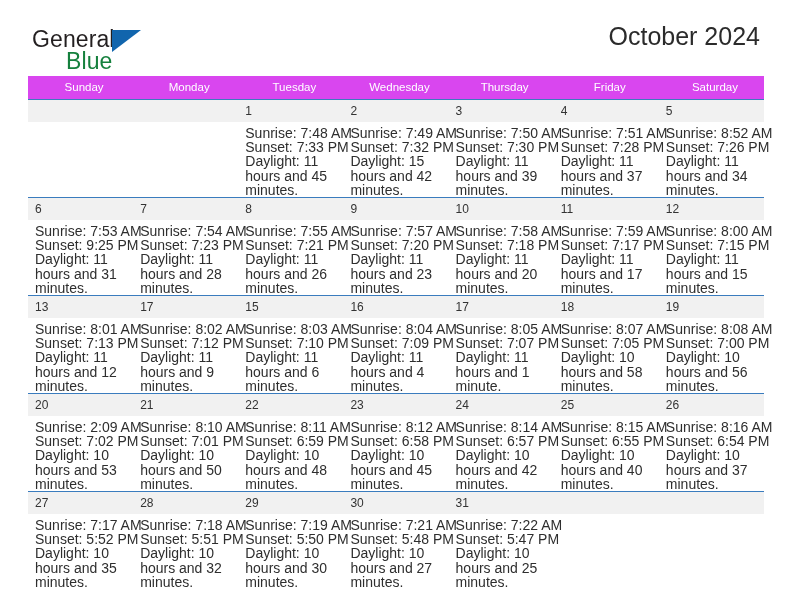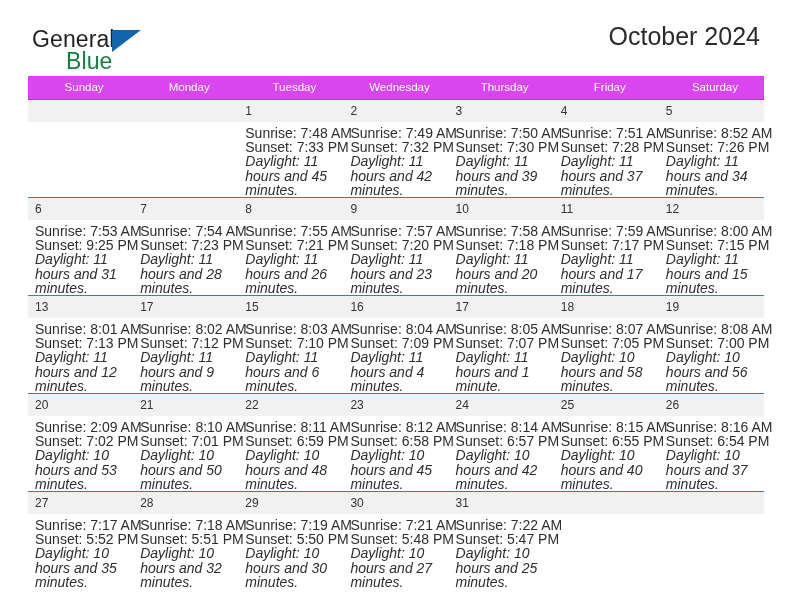--- a/index.html
+++ b/index.html
@@ -119,21 +119,20 @@
     padding: 4px 5px 0 7px;
     font-size: 14px;
     line-height: 14.2px;
     color: #2e2e2e;
   }
   .detail div {
     white-space: nowrap;
   }
   .detail .wrap {
     white-space: normal;
-    font-style: italic;
   }
 </style>
 </head>
 <body>
 
 <div class="page">
 
   <div class="header">
     <div class="brand">
       <span class="brand-general">General</span>
@@ -171,21 +170,21 @@
               <div>Sunrise: 7:48 AM</div>
               <div>Sunset: 7:33 PM</div>
               <div class="wrap">Daylight: 11 hours and 45 minutes.</div>
             </div>
           </td>
           <td class="">
             <span class="daynum">2</span>
             <div class="detail">
               <div>Sunrise: 7:49 AM</div>
               <div>Sunset: 7:32 PM</div>
-              <div class="wrap">Daylight: 11 hours and 42 minutes.</div>
+              <div class="wrap">Daylight: 15 hours and 42 minutes.</div>
             </div>
           </td>
           <td class="">
             <span class="daynum">3</span>
             <div class="detail">
               <div>Sunrise: 7:50 AM</div>
               <div>Sunset: 7:30 PM</div>
               <div class="wrap">Daylight: 11 hours and 39 minutes.</div>
             </div>
           </td>

